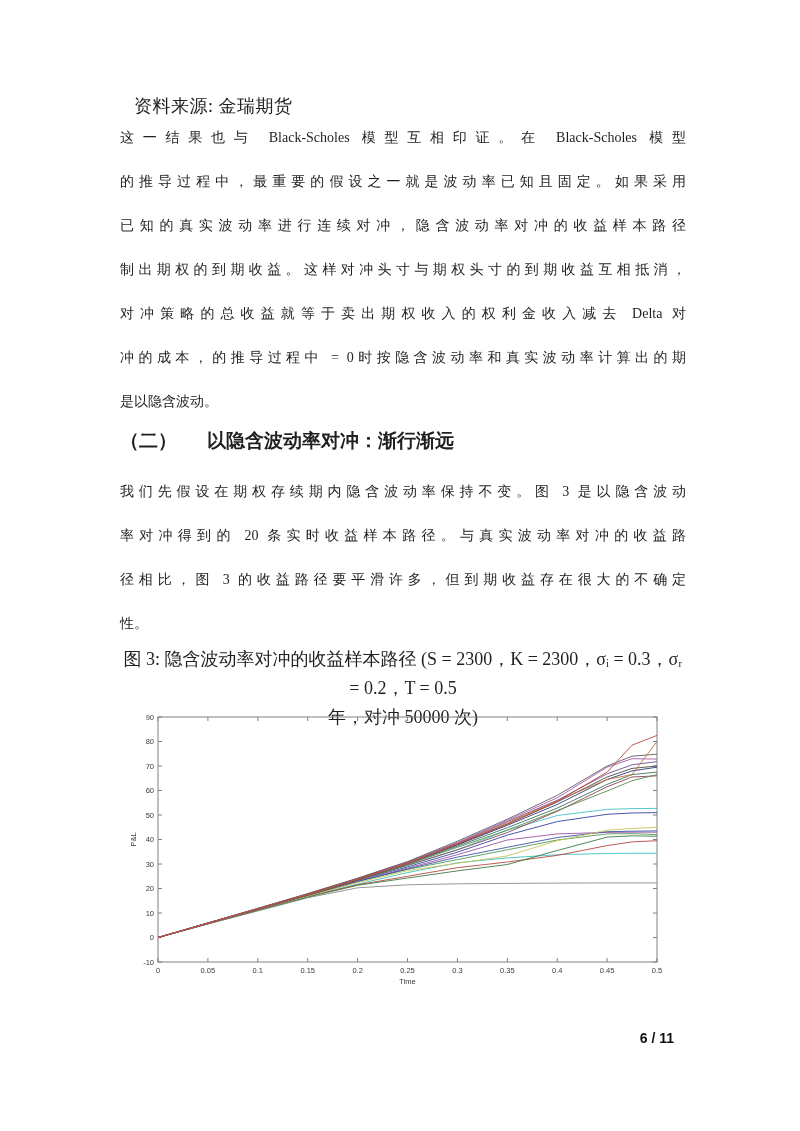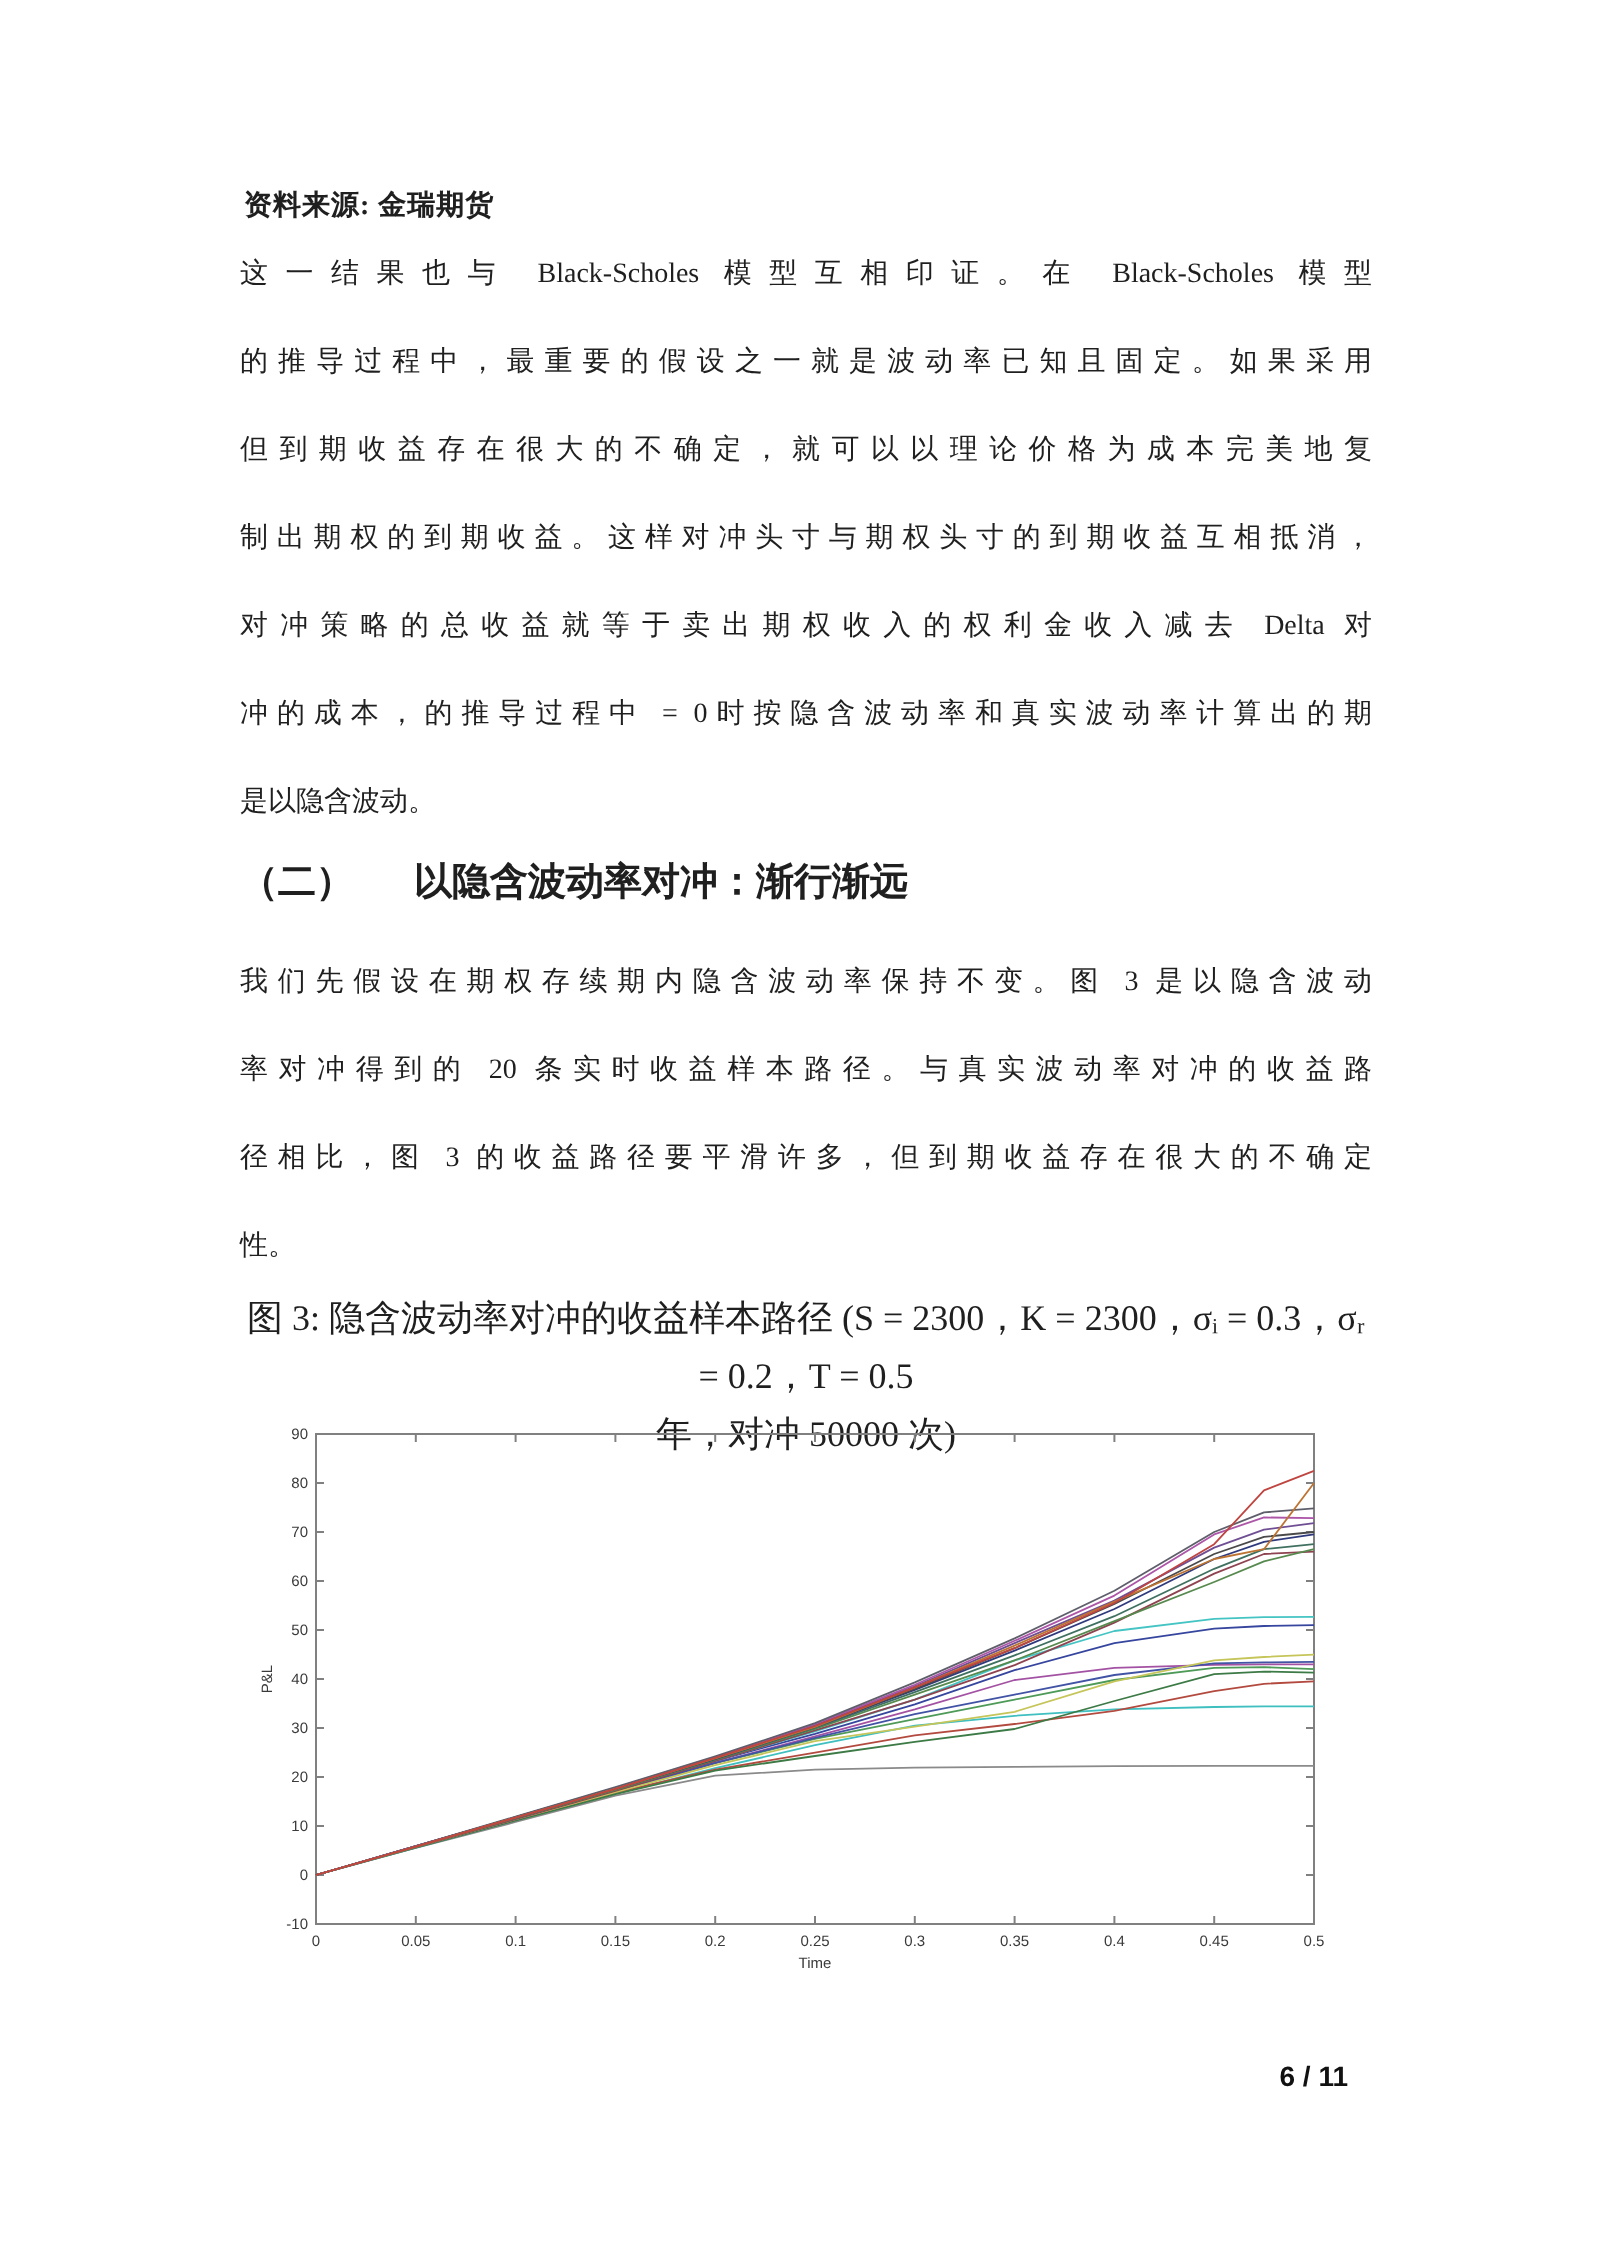--- a/index.html
+++ b/index.html
@@ -1,21 +1,21 @@
 <!DOCTYPE html>
 <html><head>
 <meta charset="utf-8">
 <style>
   html,body{margin:0;padding:0;background:#ffffff;}
   .page{
     position:relative;width:800px;height:1131px;background:#ffffff;
     font-family:"Liberation Serif","DejaVu Serif",serif;color:#1f1f1f;
     overflow:hidden;
   }
-  .source{position:absolute;left:122px;top:94px;font-size:14px;letter-spacing:.5px;font-weight:bold;}
+  .source{position:absolute;left:134px;top:94px;font-size:18px;letter-spacing:.5px;}
   .para{position:absolute;left:120px;width:566px;}
   #p1{top:116px;}
   #p2{top:470px;}
   .bl{height:44px;line-height:44px;font-size:14px;}
   .jl{text-align:justify;text-align-last:justify;}
   .heading{position:absolute;left:120px;top:428px;margin:0;font-size:19px;font-weight:bold;}
   .hnum{margin-right:30px;}
   .caption{position:absolute;left:120px;top:645px;width:566px;text-align:center;
            font-size:18px;line-height:29px;}
   #chart{position:absolute;left:128px;top:706px;width:572px;height:292px;}
@@ -26,21 +26,21 @@
 </head>
 <body>
 
 <div class="page">
 
   <div class="source">资料来源: 金瑞期货</div>
 
   <div class="para" id="p1">
     <div class="bl jl">这一结果也与 Black-Scholes 模型互相印证。在 Black-Scholes 模型</div>
     <div class="bl jl">的推导过程中，最重要的假设之一就是波动率已知且固定。如果采用</div>
-    <div class="bl jl">但到期收益存在很大的不确定，就可以以理论价格为成本完美地复</div>
+    <div class="bl jl">已知的真实波动率进行连续对冲，隐含波动率对冲的收益样本路径</div>
     <div class="bl jl">制出期权的到期收益。这样对冲头寸与期权头寸的到期收益互相抵消，</div>
     <div class="bl jl">对冲策略的总收益就等于卖出期权收入的权利金收入减去 Delta 对</div>
     <div class="bl jl">冲的成本，的推导过程中 = 0时按隐含波动率和真实波动率计算出的期</div>
     <div class="bl">是以隐含波动。</div>
   </div>
 
   <h2 class="heading">
     <span class="hnum">（二）</span><span>以隐含波动率对冲：渐行渐远</span>
   </h2>
 

